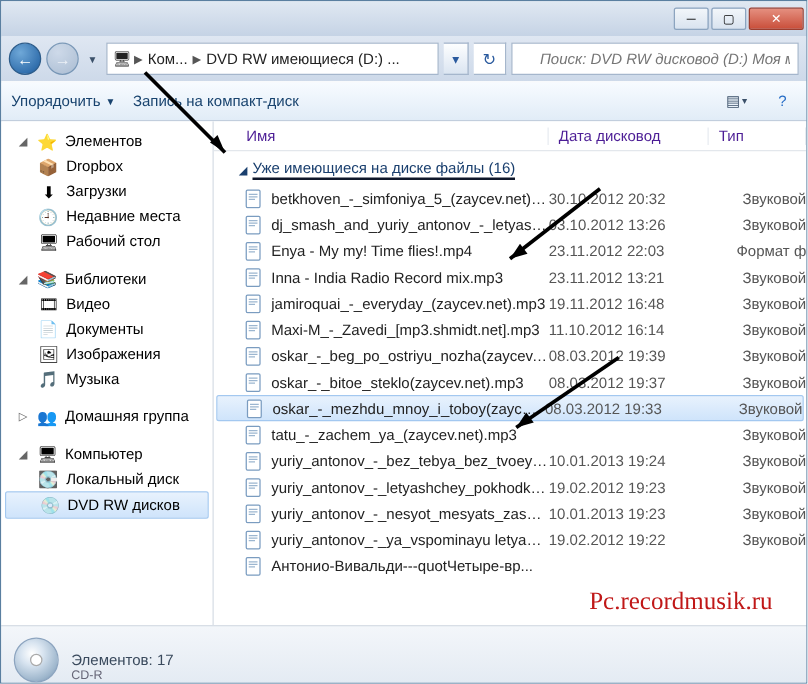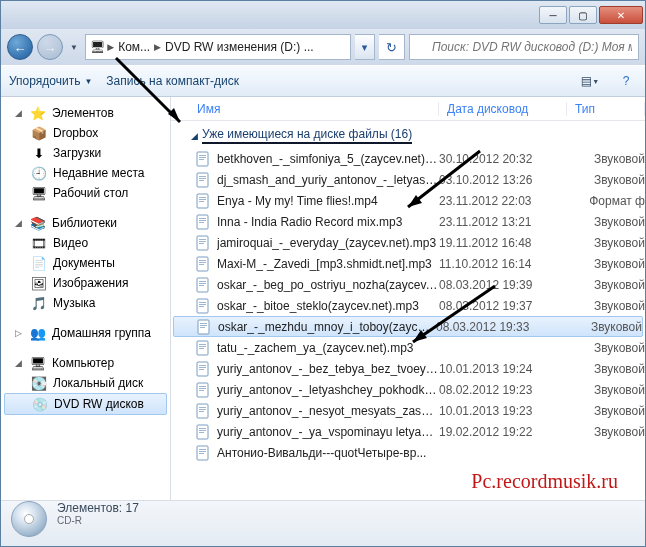--- a/index.html
+++ b/index.html
@@ -27,37 +27,37 @@
 .viewbtn { width: 22px; height: 22px; border: 1px solid transparent; display: flex; align-items: center; justify-content: center; cursor: pointer; color: #3b5069; font-size: 12px; }
 .body { flex: 1; display: flex; background: #fff; overflow: hidden; }
 .sidebar { width: 170px; border-right: 1px solid #d8dee6; padding: 6px 0; font-size: 12px; overflow-y: auto; }
 .sgroup { margin-bottom: 10px; }
 .sitem { display: flex; align-items: center; gap: 6px; padding: 2px 8px 2px 14px; cursor: pointer; white-space: nowrap; overflow: hidden; }
 .sitem.child { padding-left: 30px; }
 .sitem.sel { background: linear-gradient(#e8f2fd, #cfe4fb); border: 1px solid #a3c8f0; border-radius: 2px; margin: 0 3px; padding-left: 27px; }
 .sitem .exp { width: 9px; font-size: 9px; color: #666; }
 .sitem .ic { width: 16px; height: 16px; display: flex; align-items: center; justify-content: center; font-size: 13px; }
 .main { flex: 1; display: flex; flex-direction: column; overflow: hidden; }
-.cols { height: 24px; display: flex; align-items: center; border-bottom: 1px solid #e3e7ec; font-size: 12px; color: #3b82f6; }
+.cols { height: 24px; display: flex; align-items: center; border-bottom: 1px solid #e3e7ec; font-size: 12px; color: #4c1d95; }
 .cols .c { padding: 0 8px; border-right: 1px solid #e8ecf1; cursor: pointer; }
 .cols .c0 { width: 18px; border: none; }
 .cols .c1 { flex: 1; min-width: 0; }
 .cols .c2 { width: 128px; }
 .cols .c3 { width: 78px; }
 .files { flex: 1; overflow-y: auto; font-size: 12px; }
 .grouphead { padding: 6px 8px 4px 20px; color: #1a3f6e; font-size: 12px; display: flex; align-items: center; gap: 4px; }
 .grouphead .tri { font-size: 9px; }
 .grouphead .underline { border-bottom: 2px solid #0f172a; padding-bottom: 1px; }
 .row { display: flex; align-items: center; height: 21px; padding-left: 24px; cursor: pointer; }
 .row.sel { background: linear-gradient(#e8f2fd, #cfe4fb); border: 1px solid #a3c8f0; border-radius: 2px; margin: 0 2px; padding-left: 22px; }
 .row .ic { width: 16px; height: 16px; margin-right: 6px; display: flex; align-items: center; justify-content: center; }
 .row .fn { flex: 1; white-space: nowrap; overflow: hidden; text-overflow: ellipsis; color: #222; }
 .row .dt { width: 128px; color: #555; white-space: nowrap; }
 .row .tp { width: 78px; color: #555; white-space: nowrap; overflow: hidden; text-align: right; }
-.status { height: 46px; border-top: 1px solid #d8dee6; background: linear-gradient(#f3f6fa, #e4ebf3); display: flex; align-items: flex-start; padding: 0 10px; gap: 10px; font-size: 12px; color: #3a4a5d; }
+.status { height: 46px; border-top: 1px solid #d8dee6; background: linear-gradient(#f3f6fa, #e4ebf3); display: flex; align-items: flex-end; padding: 0 10px; gap: 10px; font-size: 12px; color: #3a4a5d; }
 .status .disc { width: 36px; height: 36px; border-radius: 50%; background: radial-gradient(circle at 40% 35%, #fff 0%, #d8e4f0 30%, #9fb7cd 70%, #6b8aa8 100%); border: 1px solid #8ca4bf; position: relative; }
 .status .disc::after { content: ""; position: absolute; left: 50%; top: 50%; width: 8px; height: 8px; background: #fff; border: 1px solid #aaa; border-radius: 50%; transform: translate(-50%, -50%); }
 .status .lab { font-size: 10px; color: #667; }
 .watermark { position: absolute; right: 28px; bottom: 54px; font-family: "Comic Sans MS", cursive; font-size: 20px; color: #c01818; pointer-events: none; text-shadow: 0 0 2px #fff; }
 .annot { position: absolute; pointer-events: none; }
 svg.fileic { width: 16px; height: 16px; }
 </style>
 </head>
 <body>
 
@@ -73,21 +73,21 @@
 
   <div class="addrbar">
     <div class="navbtn">←</div>
     <div class="navbtn fwd">→</div>
     <div class="drop">▼</div>
     <div class="crumbs">
       <span class="ic">🖥</span>
       <span class="arr">▶</span>
       <span class="seg">Ком...</span>
       <span class="arr">▶</span>
-      <span class="seg">DVD RW изменения (D:) ...</span>
+      <span class="seg">DVD RW имеющиеся (D:) ...</span>
     </div>
     <div class="crumbend">▾</div>
     <div class="refresh">↻</div>
     <input class="search" placeholder="Поиск: DVD RW дисковод (D:) Моя м..." style="">
   </div>
 
   <div class="toolbar">
     <div class="tbtn">
       <span>Упорядочить</span>
         <span class="tri">▼</span>
@@ -334,21 +334,21 @@
             <div class="row">
               <span class="ic">
                 <svg class="fileic" viewBox="0 0 16 16">
                   <rect x="2" y="1" width="11" height="14" rx="1" fill="#fff" stroke="#7a9cc0"></rect>
                   <rect x="4" y="4" width="7" height="1" fill="#9cb6d0"></rect>
                   <rect x="4" y="6" width="7" height="1" fill="#9cb6d0"></rect>
                   <rect x="4" y="8" width="5" height="1" fill="#9cb6d0"></rect>
                 </svg>
               </span>
               <span class="fn">yuriy_antonov_-_letyashchey_pokhodkoy...</span>
-              <span class="dt">08.02.2012 19:23</span>
+              <span class="dt">19.02.2012 19:23</span>
               <span class="tp">Звуковой</span>
             </div>
             <div class="row">
               <span class="ic">
                 <svg class="fileic" viewBox="0 0 16 16">
                   <rect x="2" y="1" width="11" height="14" rx="1" fill="#fff" stroke="#7a9cc0"></rect>
                   <rect x="4" y="4" width="7" height="1" fill="#9cb6d0"></rect>
                   <rect x="4" y="6" width="7" height="1" fill="#9cb6d0"></rect>
                   <rect x="4" y="8" width="5" height="1" fill="#9cb6d0"></rect>
                 </svg>

